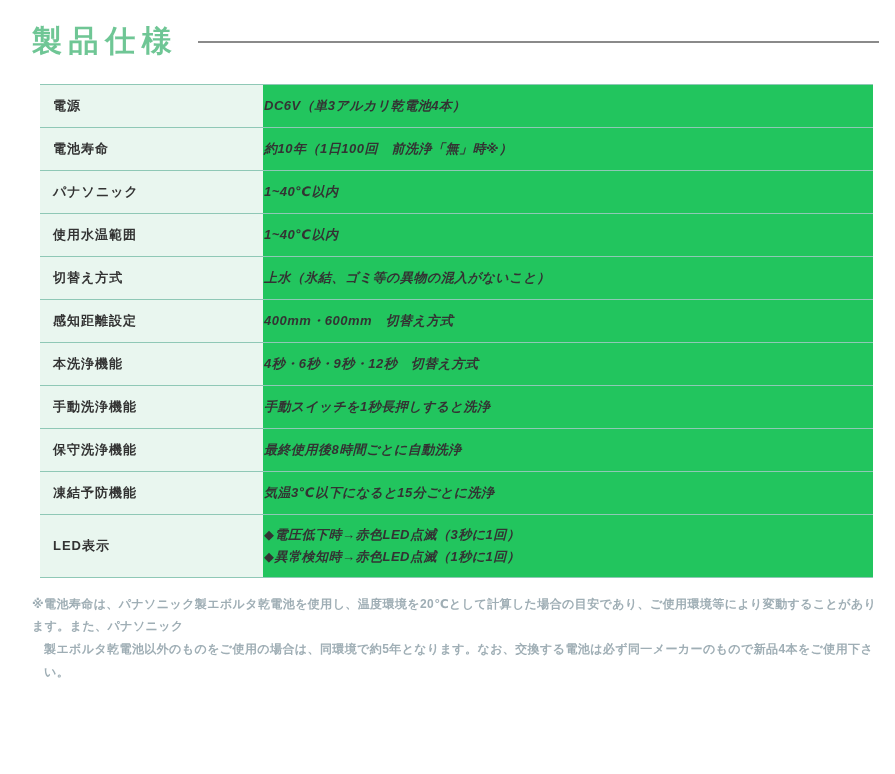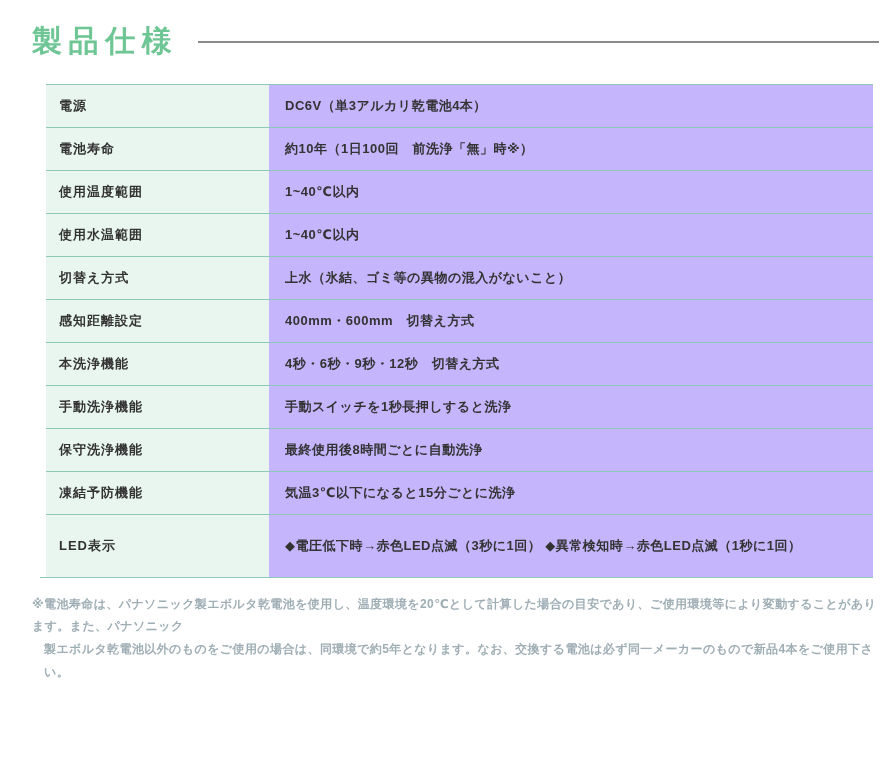--- a/index.html
+++ b/index.html
@@ -42,21 +42,20 @@
 
   
   .spec-table {
     margin: 24px 22px 0 40px;
     border-bottom: 1px solid #8FC8B6;
   }
   .spec-row {
     display: flex;
     border-top: 1px solid #8FC8B6;
     min-height: 42px;
-    margin-left: 6px;
   }
   .spec-row.row-tall {
     min-height: 62px;
   }
   .cell {
     box-sizing: border-box;
     display: flex;
     align-items: center;
     font-size: 13px;
     font-weight: 600;
@@ -64,27 +63,29 @@
   }
   .cell.label {
     width: 223px;
     background: #E9F6EF;
     padding-left: 13px;
     letter-spacing: 1px;
     flex-shrink: 0;
   }
   .cell.value {
     flex: 1;
-    background: #c4b5fd;
-    padding-left: 16px;
+    background: #22c55e;
+    padding-left: 1px;
     padding-right: 8px;
     letter-spacing: 0.5px;
+    font-style: italic;
   }
   .value-lines {
     display: flex;
+    flex-direction: column;
     justify-content: center;
     gap: 4px;
     padding: 8px 0;
   }
 
   
   .footnote {
     margin: 15px 18px 0 32px;
     font-size: 12px;
     font-weight: 600;
@@ -114,21 +115,21 @@
     </div>
 
     <div class="spec-row">
       <div class="cell label">電池寿命</div>
       <div class="cell value">約10年（1日100回　前洗浄「無」時※）</div>
     </div>
 
 
 
     <div class="spec-row">
-      <div class="cell label">使用温度範囲</div>
+      <div class="cell label">パナソニック</div>
       <div class="cell value">1~40℃以内</div>
     </div>
 
     <div class="spec-row">
       <div class="cell label">使用水温範囲</div>
       <div class="cell value">1~40℃以内</div>
     </div>
 
     <div class="spec-row">
       <div class="cell label">切替え方式</div>

